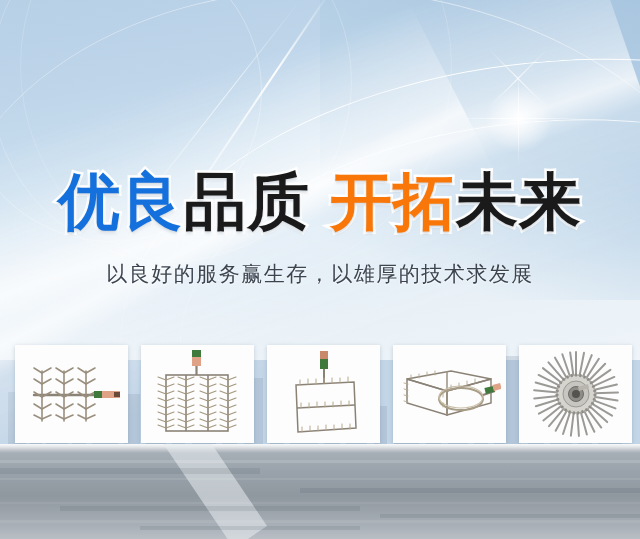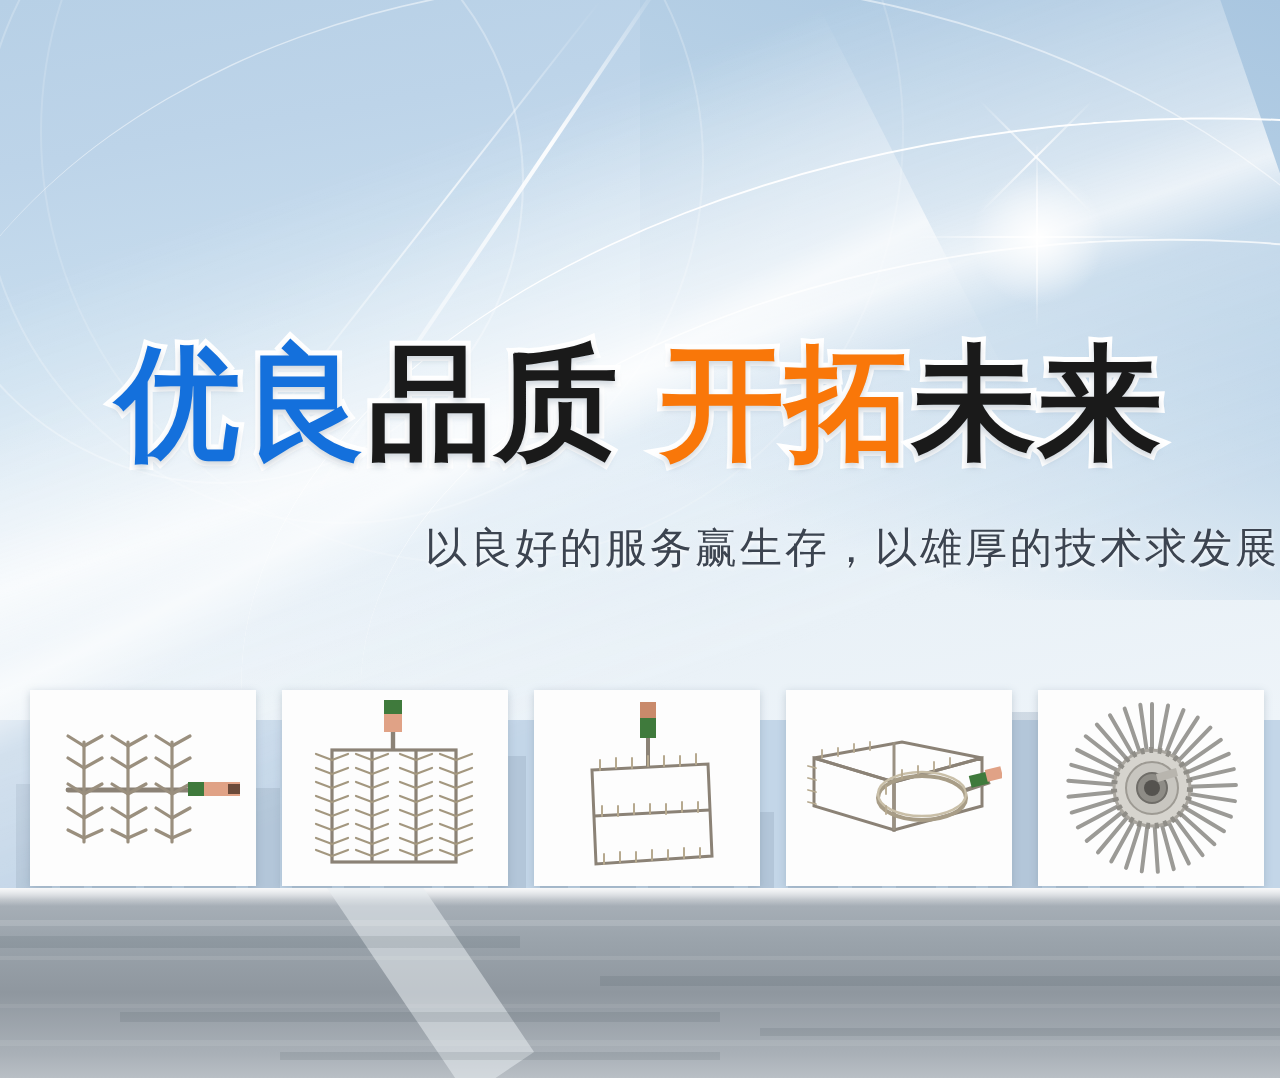--- a/index.html
+++ b/index.html
@@ -133,21 +133,21 @@
     -webkit-text-stroke:5px #ffffff;
     paint-order:stroke fill;
     text-shadow:0 2px 3px rgba(120,140,160,.35);
   }
   .hl-blue{color:#1470dc;}
   .hl-black{color:#1a1a1a;}
   .hl-orange{color:#f97709;}
   .hl-gap{display:inline-block;width:20px;-webkit-text-stroke:0;}
 
   
-  .sub-wrap{position:absolute;left:0;top:258px;width:640px;text-align:right;}
+  .sub-wrap{position:absolute;left:0;top:258px;width:640px;text-align:center;}
   .subtitle{
     display:inline-block;
     font-size:21px;line-height:32px;color:#3c4450;
     letter-spacing:1.5px;white-space:nowrap;
     font-family:"DejaVu Sans","Liberation Sans",sans-serif;
     text-shadow:0 1px 2px rgba(255,255,255,.9);
   }
 
   
   .cards{position:absolute;left:0;top:345px;width:640px;height:99px;}

